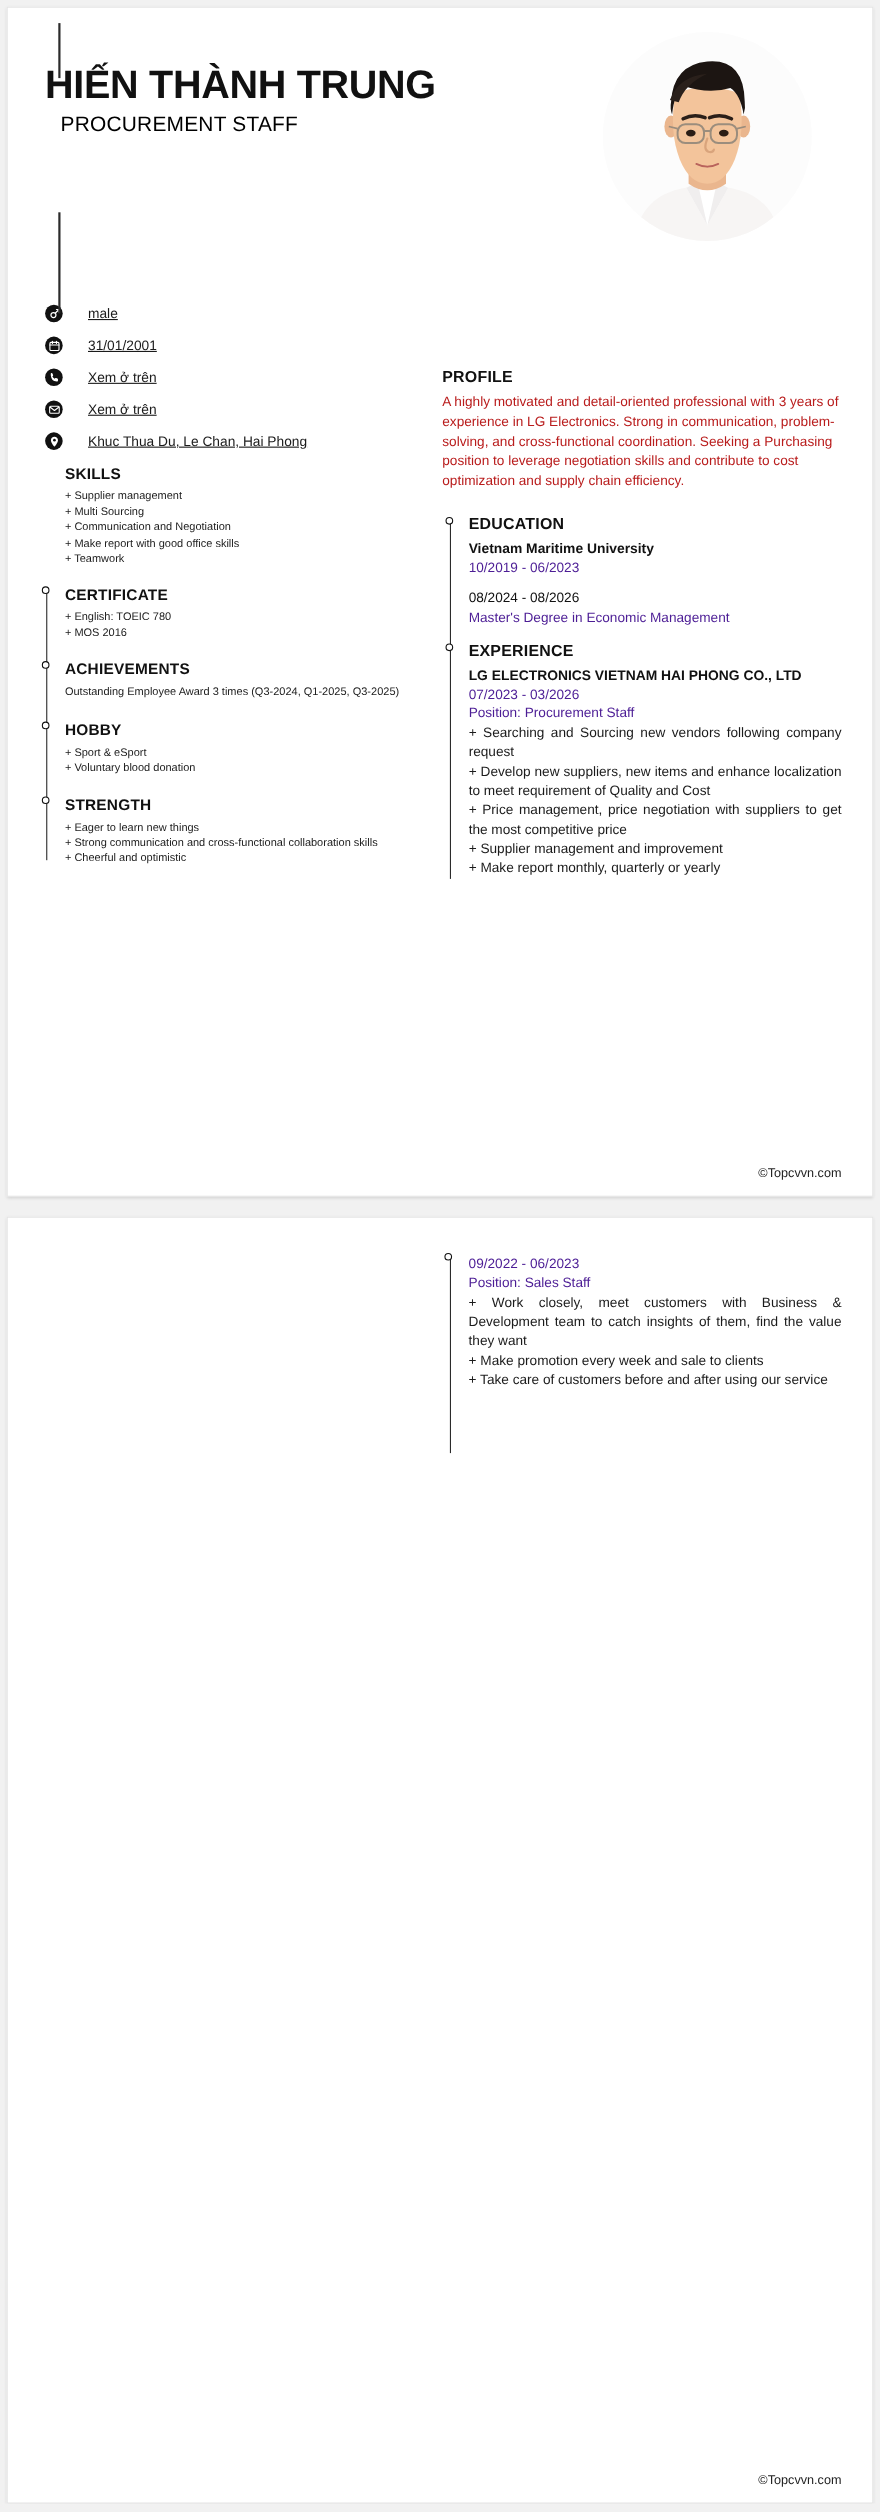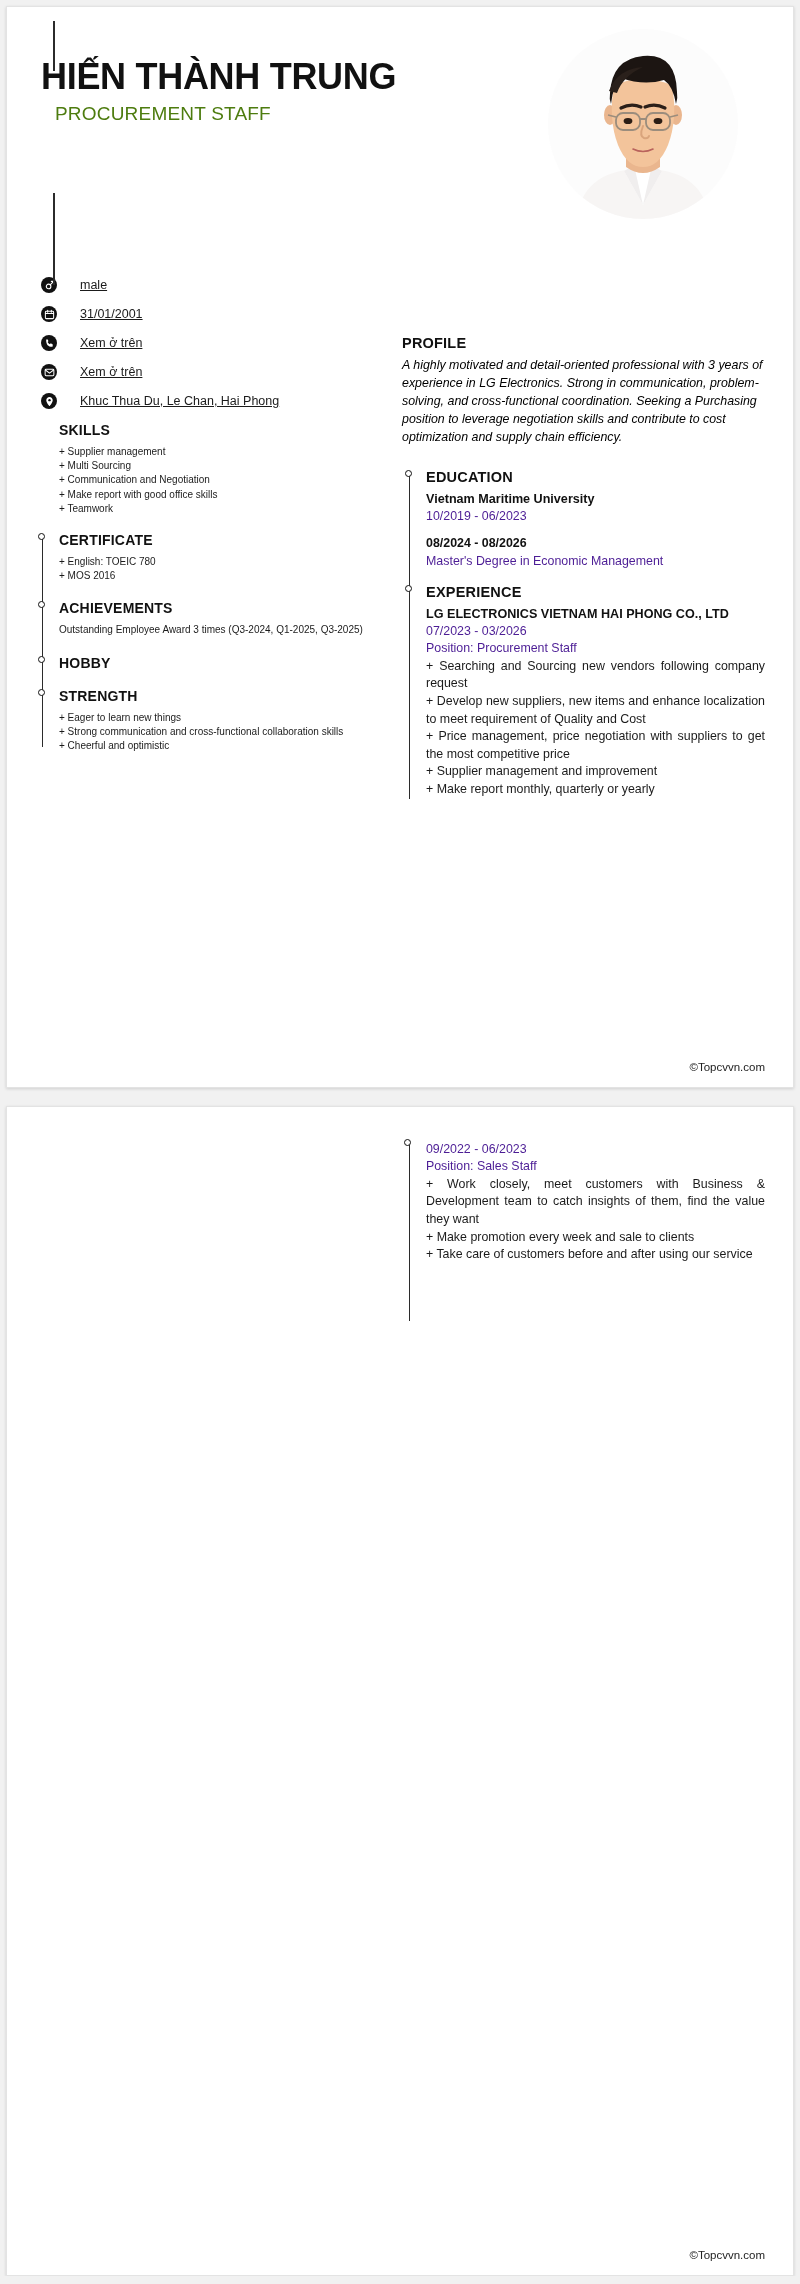--- a/index.html
+++ b/index.html
@@ -52,21 +52,21 @@
     line-height: 1.12;
     letter-spacing: -0.3px;
     color: #111;
     text-transform: uppercase;
   }
   .job-title {
     margin-top: 6px;
     margin-left: 14px;
     font-size: 19px;
     font-weight: 400;
-    color: #4d7c0f;
+    color: #000000;
     letter-spacing: 0.2px;
     text-transform: uppercase;
   }
   .photo {
     position: absolute;
     right: 55px; top: 22px;
     width: 190px; height: 190px;
     border-radius: 50%;
     overflow: hidden;
     background: #fdfdfd;
@@ -153,23 +153,22 @@
     font-size: 14.5px;
     font-weight: bold;
     color: #111;
     letter-spacing: 0.2px;
     text-transform: uppercase;
     margin-bottom: 6px;
   }
   .r-body {
     font-size: 12.4px;
     line-height: 1.45;
-    color: #000000;
+    color: #b91c1c;
     white-space: pre-line;
-    font-style: italic;
   }
   .r-tl-wrap { position: relative; padding-left: 24px; }
   .r-tl-line {
     position: absolute;
     left: 7px; top: 6px; bottom: 0;
     width: 1.4px;
     background: #2b2b2b;
   }
   .r-tl-sec { position: relative; margin-bottom: 14px; }
   .r-tl-sec:last-child { margin-bottom: 0; }
@@ -189,21 +188,21 @@
     color: #111;
     line-height: 1.35;
     text-align: justify;
   }
   .entry-name.caps { text-transform: uppercase; }
   .entry-line {
     font-size: 12.4px;
     line-height: 1.4;
     color: #4c1d95;
   }
-  .entry-line.bold { font-weight: bold; color: #111; }
+  .entry-line.bold { font-weight: normal; color: #111; }
   .entry-desc {
     font-size: 12.4px;
     line-height: 1.42;
     color: #1b1b1b;
     white-space: pre-line;
     text-align: justify;
   }
 
   
   .page-footer {
@@ -354,20 +353,22 @@
 
         <div class="tl-sec">
           <span class="tl-dot"></span>
           <div class="sec-title">ACHIEVEMENTS</div>
           <div class="sec-body justify">Outstanding Employee Award 3 times (Q3-2024, Q1-2025, Q3-2025)</div>
         </div>
 
         <div class="tl-sec">
           <span class="tl-dot"></span>
           <div class="sec-title">HOBBY</div>
+          <div class="sec-body">+ Sport &amp; eSport
++ Voluntary blood donation</div>
         </div>
 
         <div class="tl-sec">
           <span class="tl-dot"></span>
           <div class="sec-title">STRENGTH</div>
           <div class="sec-body justify">+ Eager to learn new things
 + Strong communication and cross-functional collaboration skills
 + Cheerful and optimistic</div>
         </div>
 

